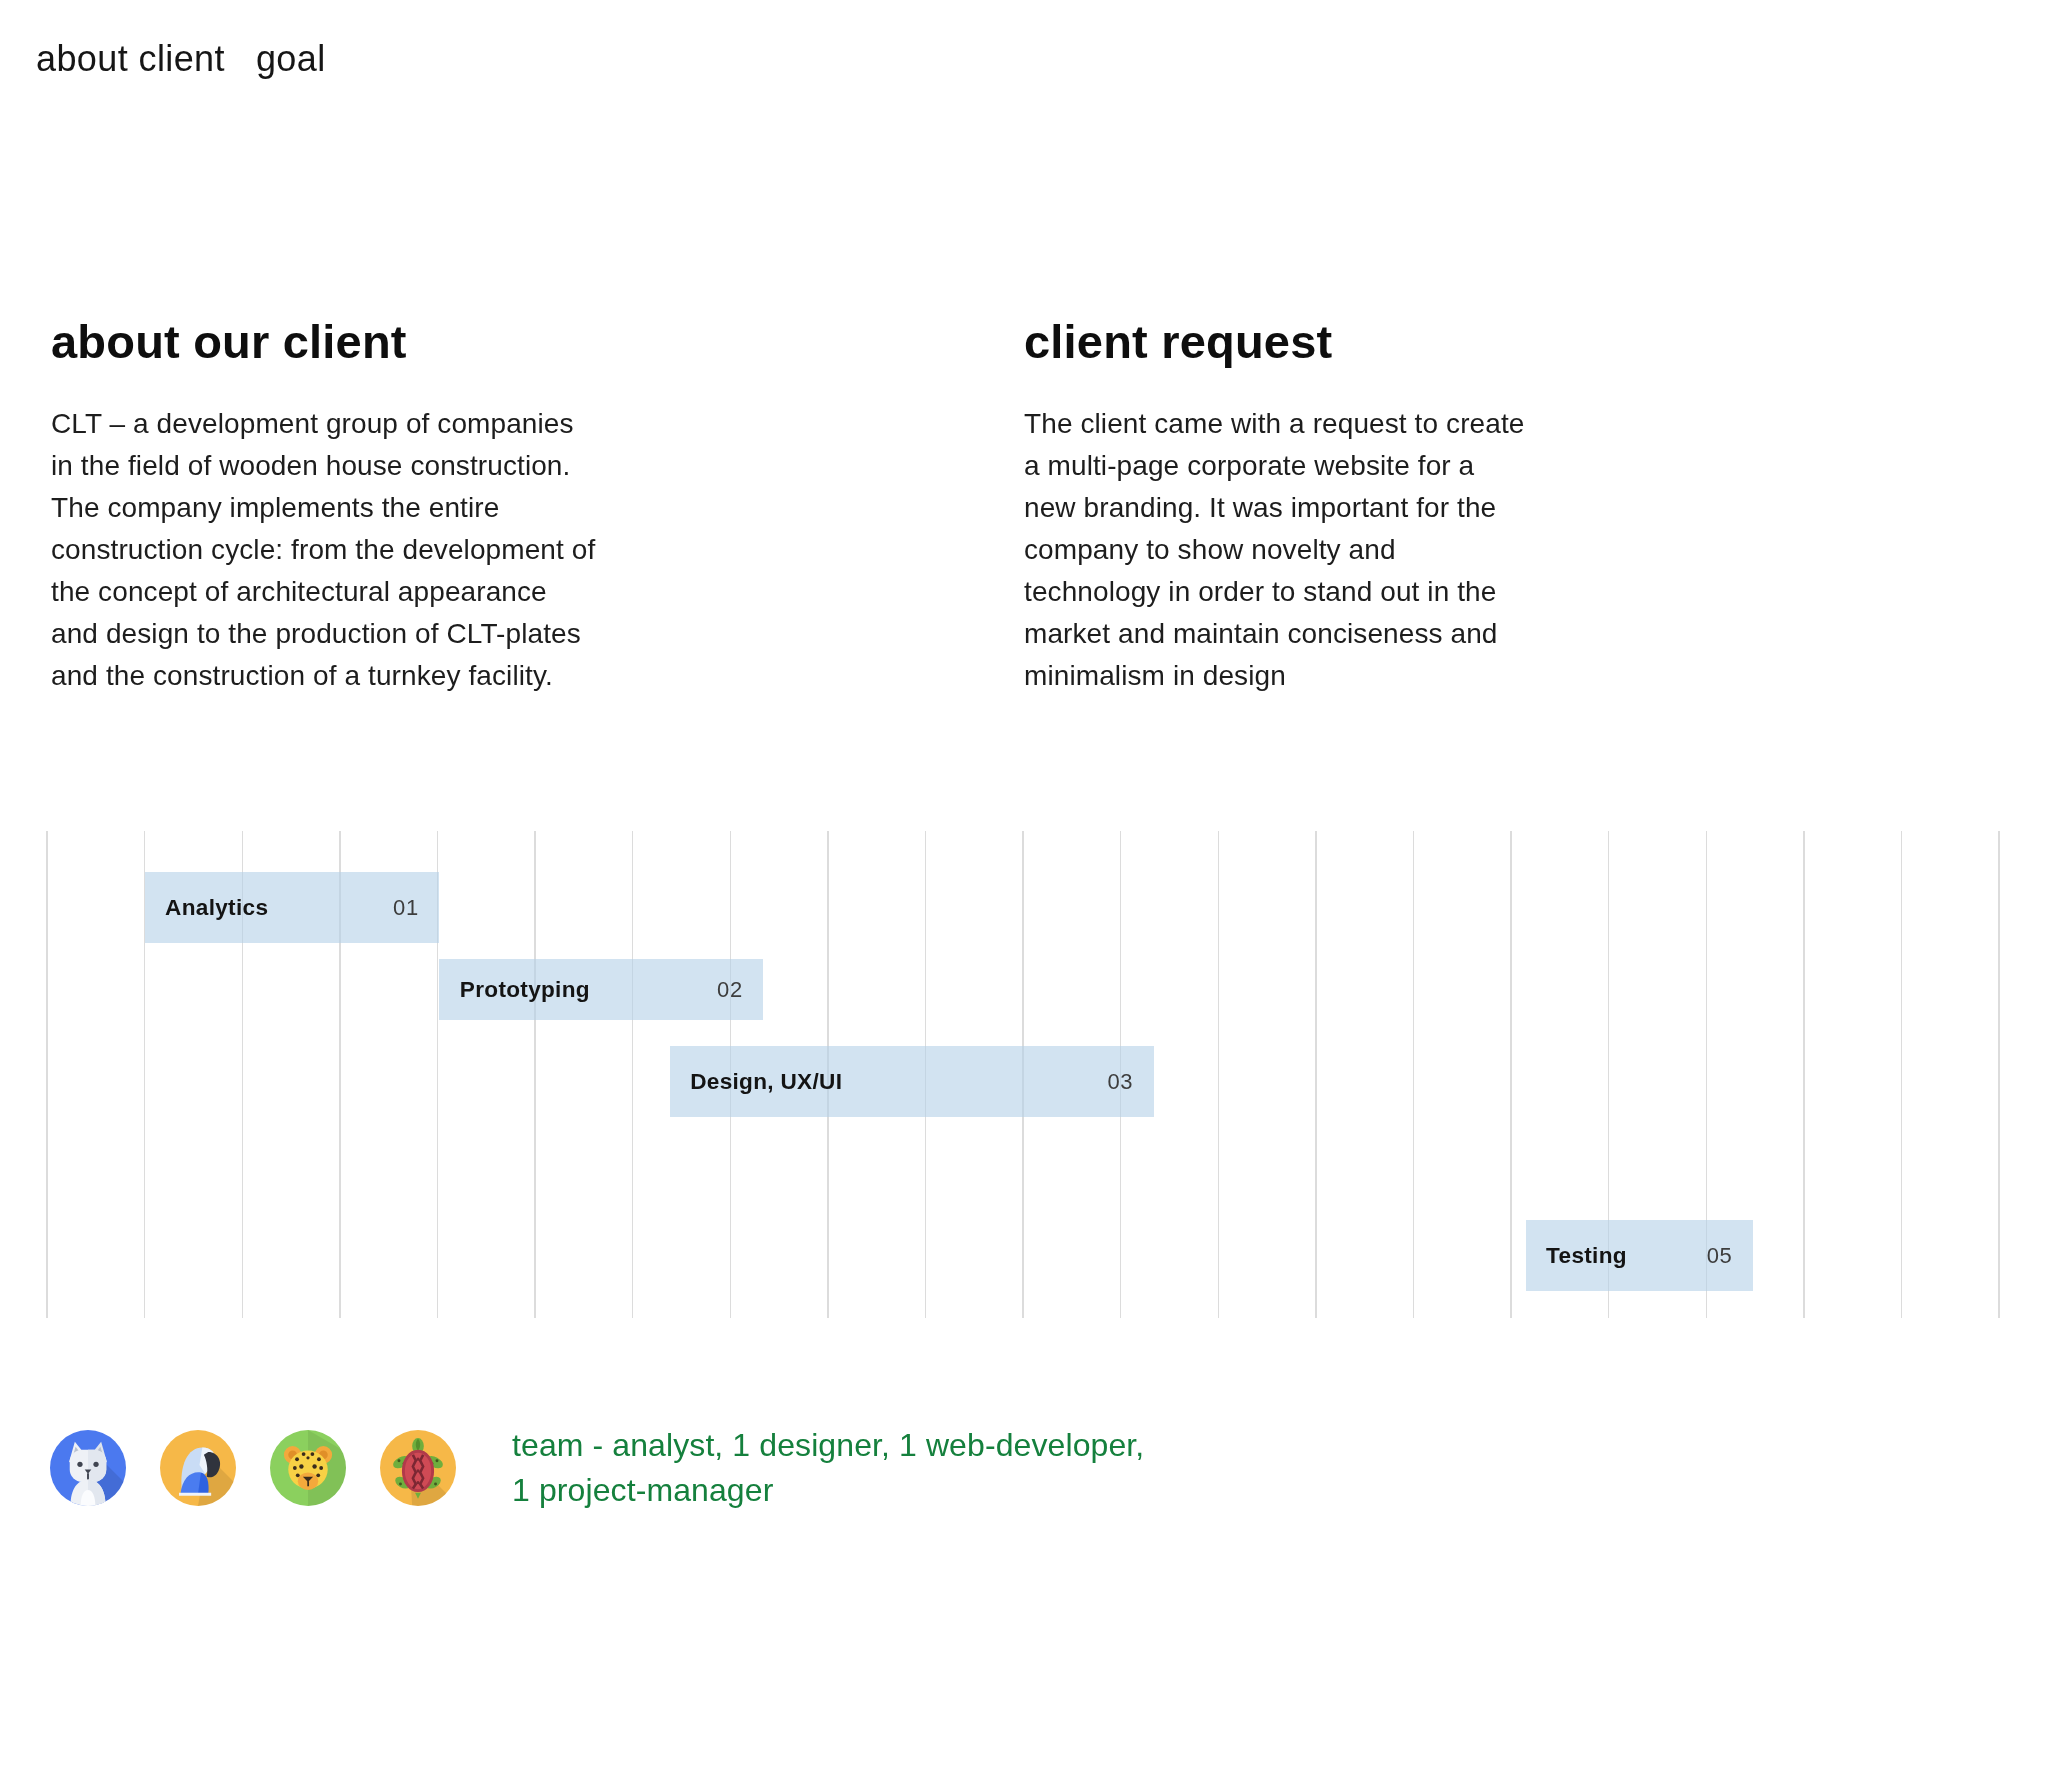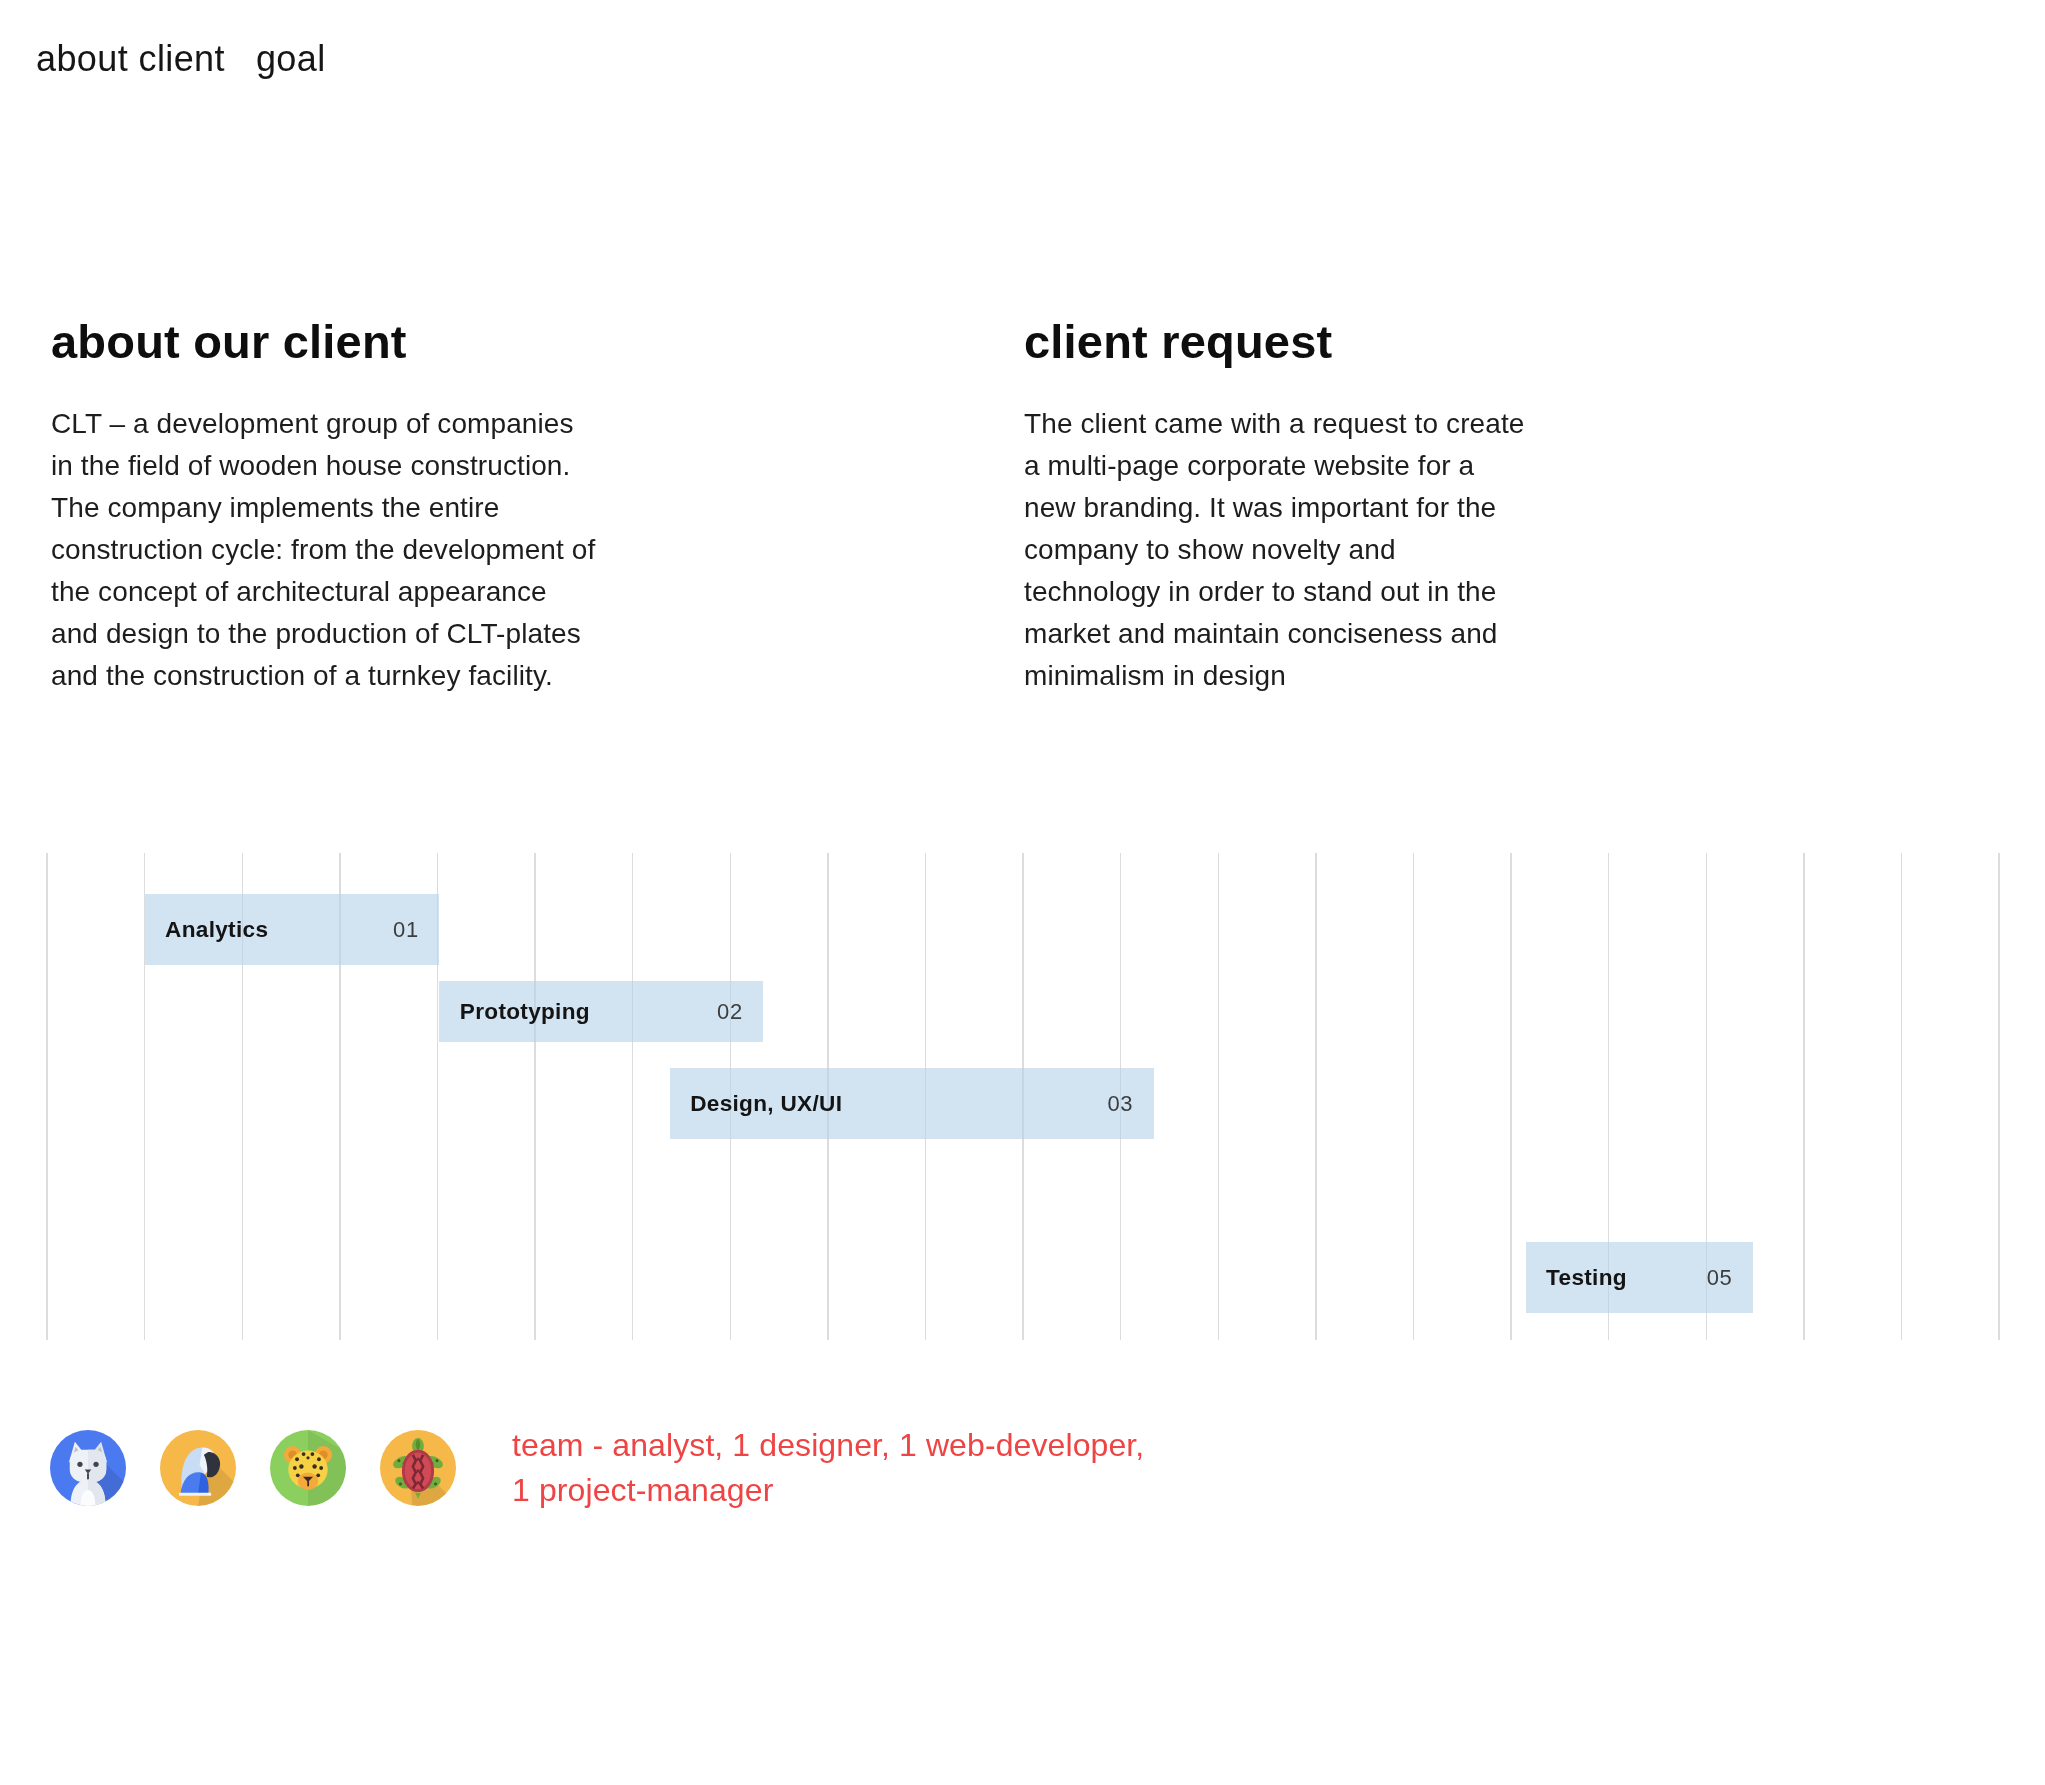--- a/index.html
+++ b/index.html
@@ -28,21 +28,21 @@
     font-size:47px; font-weight:700; color:#0e0e0e;
     letter-spacing:0.2px; margin-bottom:34px;
   }
   .col p {
     font-size:28px; line-height:42px; font-weight:400;
     color:#1d1d1d; white-space:pre-line; letter-spacing:0.1px;
   }
 
   
   .gantt {
-    position:absolute; left:47px; top:853px;
+    position:absolute; left:47px; top:831px;
     width:1952px; height:487px;padding-left:40px;
   }
   .gantt .grid { position:absolute; inset:0; }
   .gridline {
     position:absolute; top:0; bottom:0; width:1.5px;
   }
   .bars { position:absolute; inset:0; }
   .bar {
     position:absolute;
     display:flex; align-items:center; justify-content:space-between;
@@ -58,21 +58,21 @@
   
   .team {
     position:absolute; left:50px; top:1423px;
     display:flex; align-items:center;
   }
   .avatars { display:flex; gap:34px; }
   .avatar { width:76px; height:76px; display:block; }
   .team-text {
     margin-left:56px;
     font-size:32px; line-height:45px; font-weight:400;
-    color:#ef4444; white-space:pre-line; letter-spacing:0.1px;
+    color:#15803d; white-space:pre-line; letter-spacing:0.1px;
   }
 </style>
 </head>
 <body>
 
 <div class="topbar">
   <span>about client</span>
   <span>goal</span>
 </div>
 

